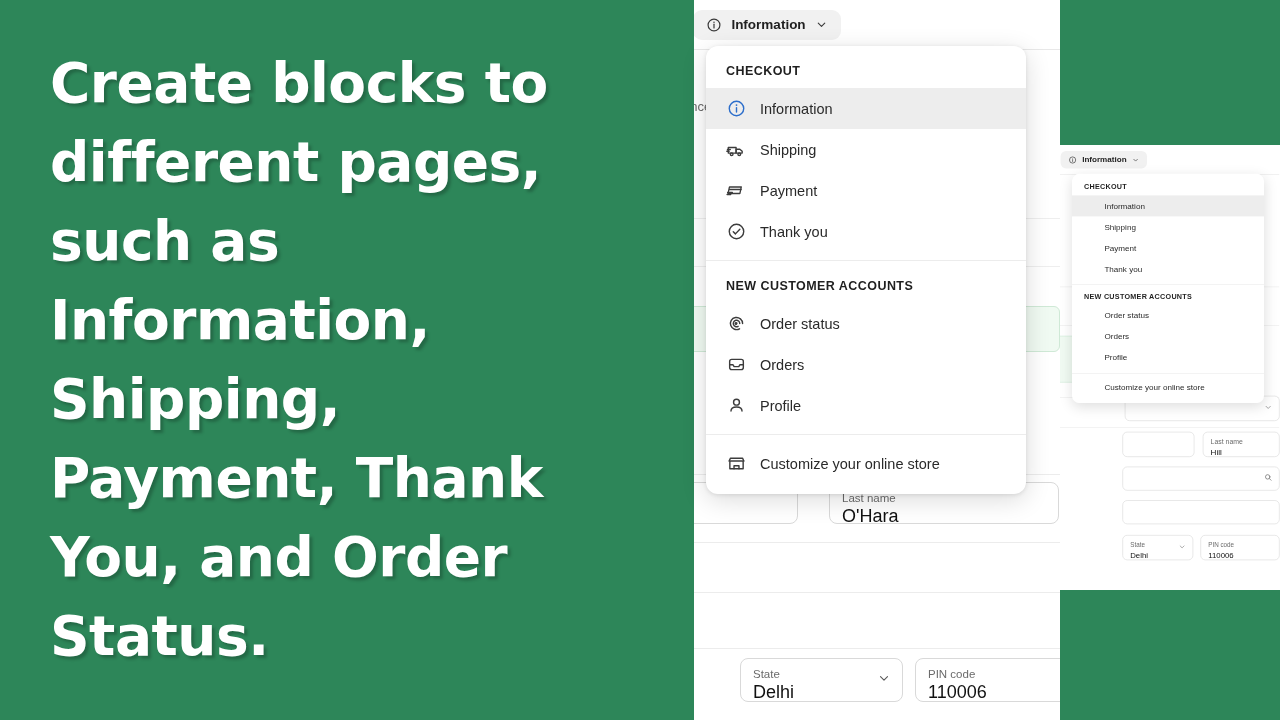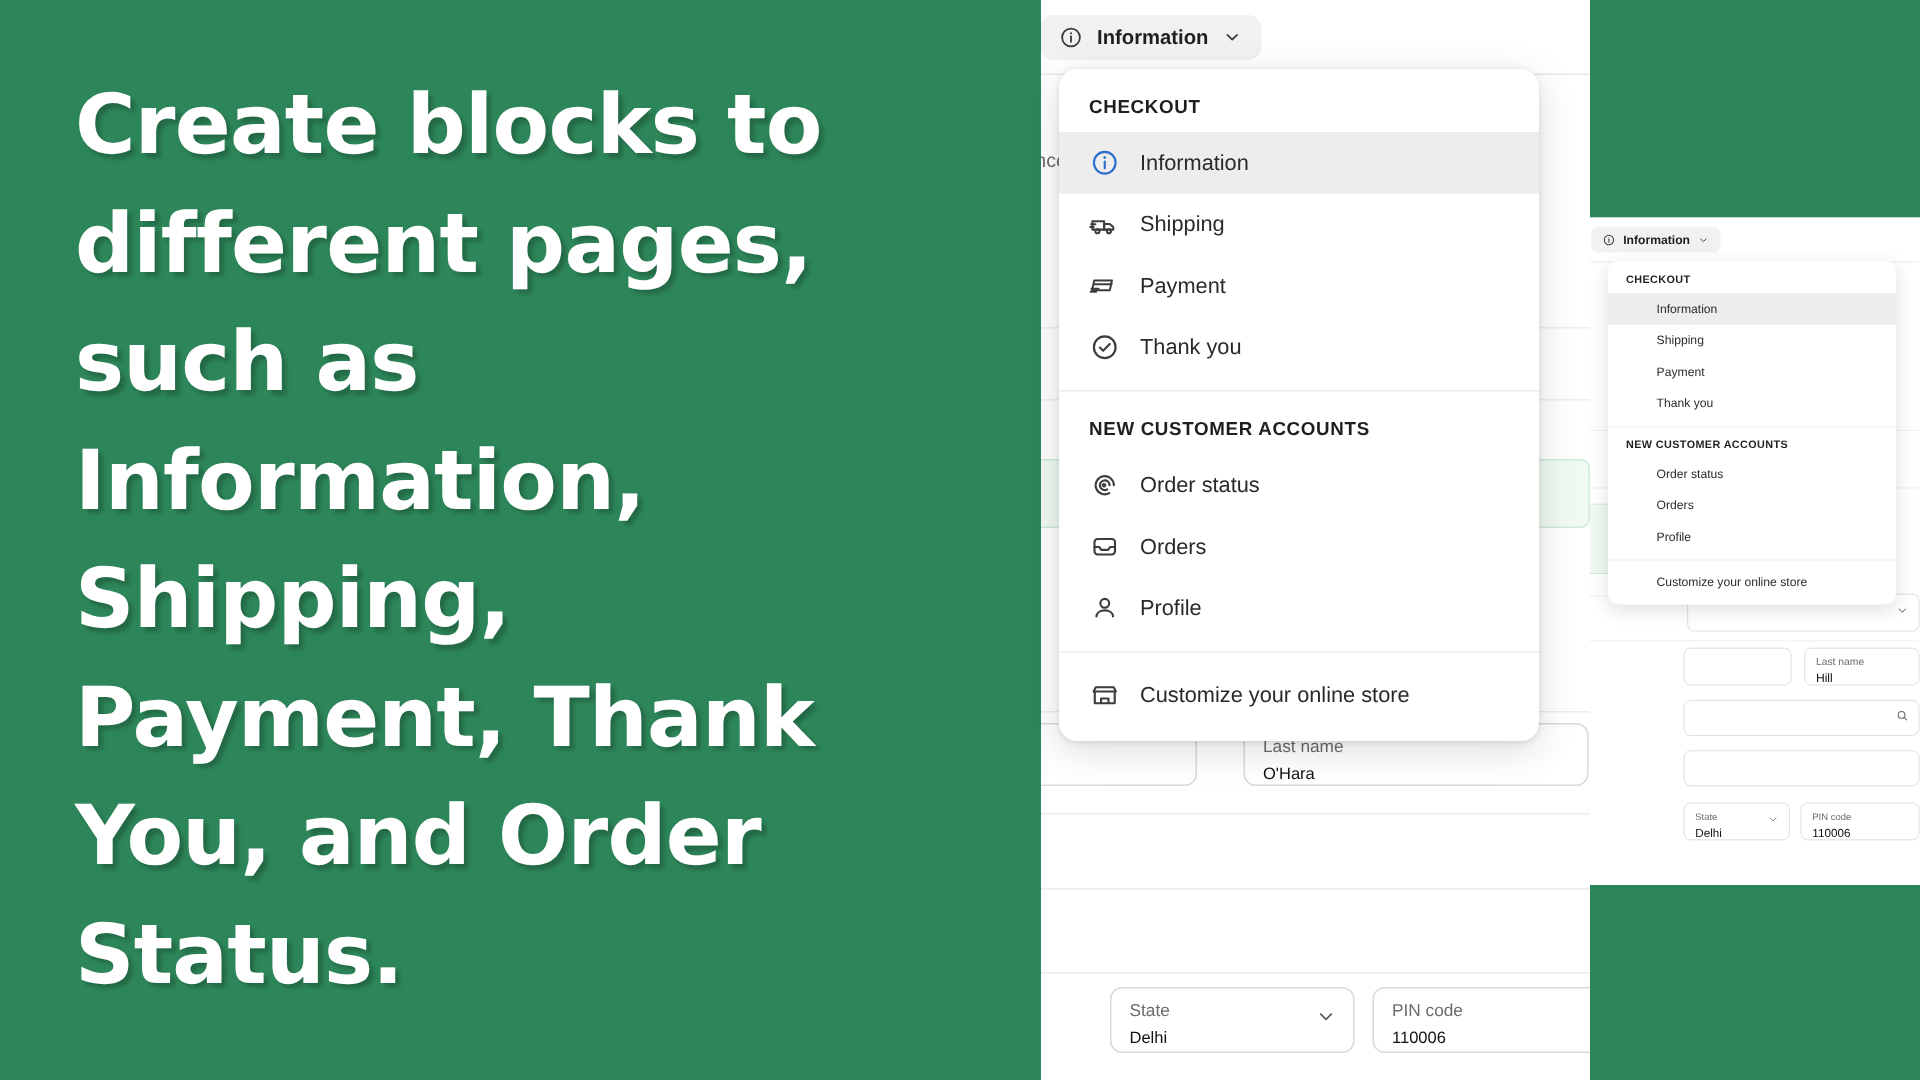--- a/index.html
+++ b/index.html
@@ -81,21 +81,21 @@
 
   
   .field {
     position: absolute;
     border: 1px solid #d9d9d9;
     border-radius: 8px;
     background: #fff;
     padding: 8px 12px;
   }
   .field .lbl { font-size: 11.5px; color: #6b6b6b; line-height: 14px; }
-  .field .val { font-size: 11px; color: #111; line-height: 20px; margin-top: 1px; }
+  .field .val { font-size: 18px; color: #111; line-height: 20px; margin-top: 1px; }
   .field .chev { position: absolute; right: 11px; top: 50%; transform: translateY(-50%); }
 
   .hr { position: absolute; left: 0; width: 586px; height: 1px; background: #ececec; }
 
   
   .menu {
     position: absolute; left: 706px; top: 46px; width: 320px;
     background: #ffffff;
     border-radius: 12px;
     box-shadow: 0 6px 26px rgba(0,0,0,0.14), 0 1px 4px rgba(0,0,0,0.10);

